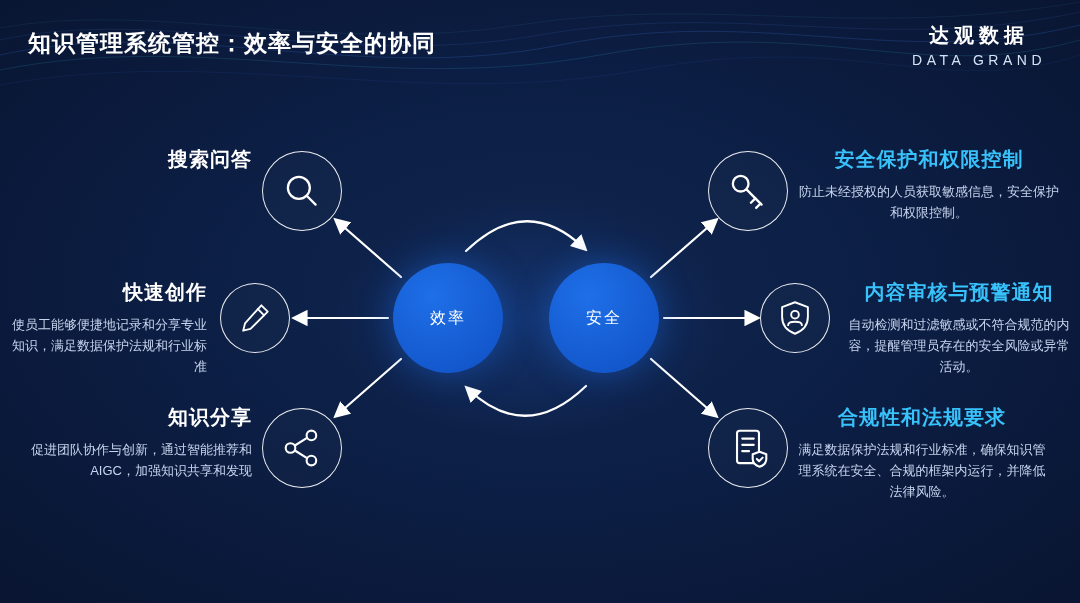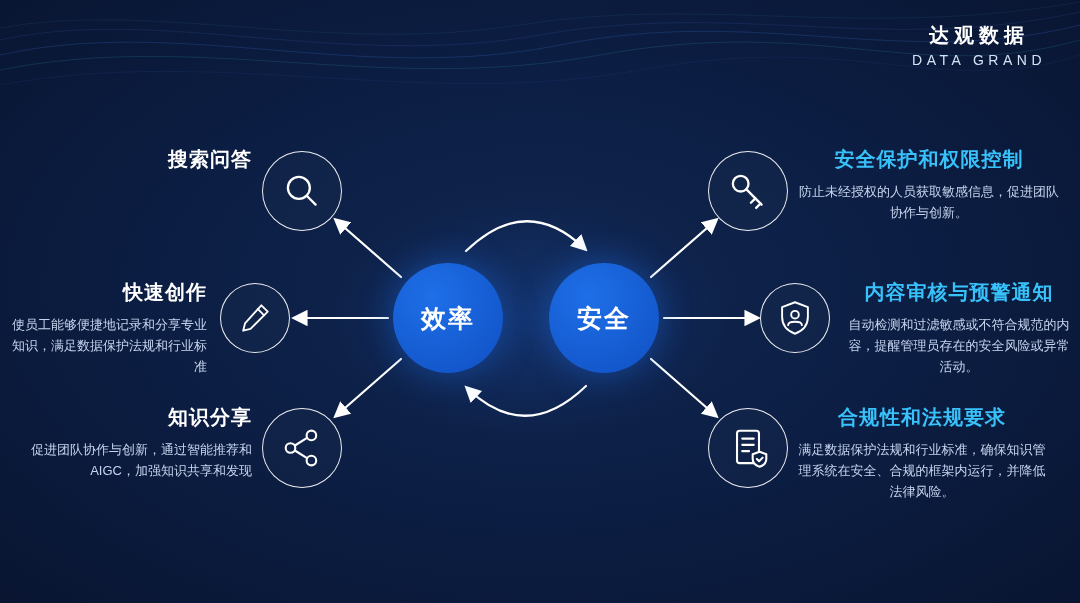--- a/index.html
+++ b/index.html
@@ -28,21 +28,21 @@
   }
   .logo{position:absolute;right:34px;top:22px;text-align:center;}
   .logo-name{font-size:20px;font-weight:bold;color:#ffffff;letter-spacing:5px;}
   .logo-sub{font-size:14px;color:#d5e2f6;letter-spacing:4.5px;margin-top:3px;}
 
   .node{
     position:absolute;width:110px;height:110px;border-radius:50%;
     display:flex;align-items:center;justify-content:center;
     background:radial-gradient(circle at 36% 30%, var(--accent-blue) 0%, var(--accent-blue-dark) 85%);
     box-shadow:0 0 34px rgba(30,110,232,0.45);
-    color:#ffffff;font-size:25px;font-weight:bold;letter-spacing:2px;
+    color:#ffffff;font-size:16px;font-weight:normal;letter-spacing:2px;
   }
   .node-efficiency{left:393px;top:263px;}
   .node-security{left:549px;top:263px;}
 
   .icon-circle{
     position:absolute;border:1.6px solid rgba(255,255,255,0.92);border-radius:50%;
     display:flex;align-items:center;justify-content:center;
     background:rgba(255,255,255,0.02);
   }
   .ic-80{width:80px;height:80px;}
@@ -78,20 +78,21 @@
   <svg class="waves" viewBox="0 0 1080 130" fill="none">
     <path d="M0 55 C 180 15, 360 85, 560 45 S 900 70, 1080 25" stroke="#3f7de0" stroke-opacity="0.22"></path>
     <path d="M0 70 C 200 30, 380 95, 600 55 S 920 85, 1080 40" stroke="#35b8d8" stroke-opacity="0.16"></path>
     <path d="M0 40 C 160 5, 340 70, 540 35 S 880 55, 1080 12" stroke="#4a86e8" stroke-opacity="0.13"></path>
     <path d="M0 85 C 220 45, 420 110, 640 70 S 940 100, 1080 55" stroke="#2f6fd0" stroke-opacity="0.10"></path>
     <path d="M0 28 C 150 0, 330 55, 520 25 S 860 40, 1080 2" stroke="#55c8e8" stroke-opacity="0.08"></path>
   </svg>
 
   <div class="center-glow"></div>
 
+  <div class="slide-title">知识管理系统管控：效率与安全的协同</div>
   <div class="logo">
     <div class="logo-name">达观数据</div>
     <div class="logo-sub">DATA GRAND</div>
   </div>
 
   <svg class="arrows" viewBox="0 0 1080 603" fill="none">
     <defs>
       <marker id="ah" viewBox="0 0 10 10" refX="7" refY="5" markerWidth="7.5" markerHeight="7.5" orient="auto-start-reverse">
         <path d="M0 0 L10 5 L0 10 Z" fill="#ffffff"></path>
       </marker>
@@ -166,21 +167,21 @@
     <div class="feature-title">快速创作</div>
     <div class="feature-desc">使员工能够便捷地记录和分享专业知识，满足数据保护法规和行业标准</div>
   </div>
   <div class="feature feature-left f-share">
     <div class="feature-title">知识分享</div>
     <div class="feature-desc">促进团队协作与创新，通过智能推荐和AIGC，加强知识共享和发现</div>
   </div>
 
   <div class="feature feature-right f-protect">
     <div class="feature-title">安全保护和权限控制</div>
-    <div class="feature-desc">防止未经授权的人员获取敏感信息，促进团队协作与创新。</div>
+    <div class="feature-desc">防止未经授权的人员获取敏感信息，安全保护和权限控制。</div>
   </div>
   <div class="feature feature-right f-audit">
     <div class="feature-title">内容审核与预警通知</div>
     <div class="feature-desc">自动检测和过滤敏感或不符合规范的内容，提醒管理员存在的安全风险或异常活动。</div>
   </div>
   <div class="feature feature-right f-compliance">
     <div class="feature-title">合规性和法规要求</div>
     <div class="feature-desc">满足数据保护法规和行业标准，确保知识管理系统在安全、合规的框架内运行，并降低法律风险。</div>
   </div>
 

